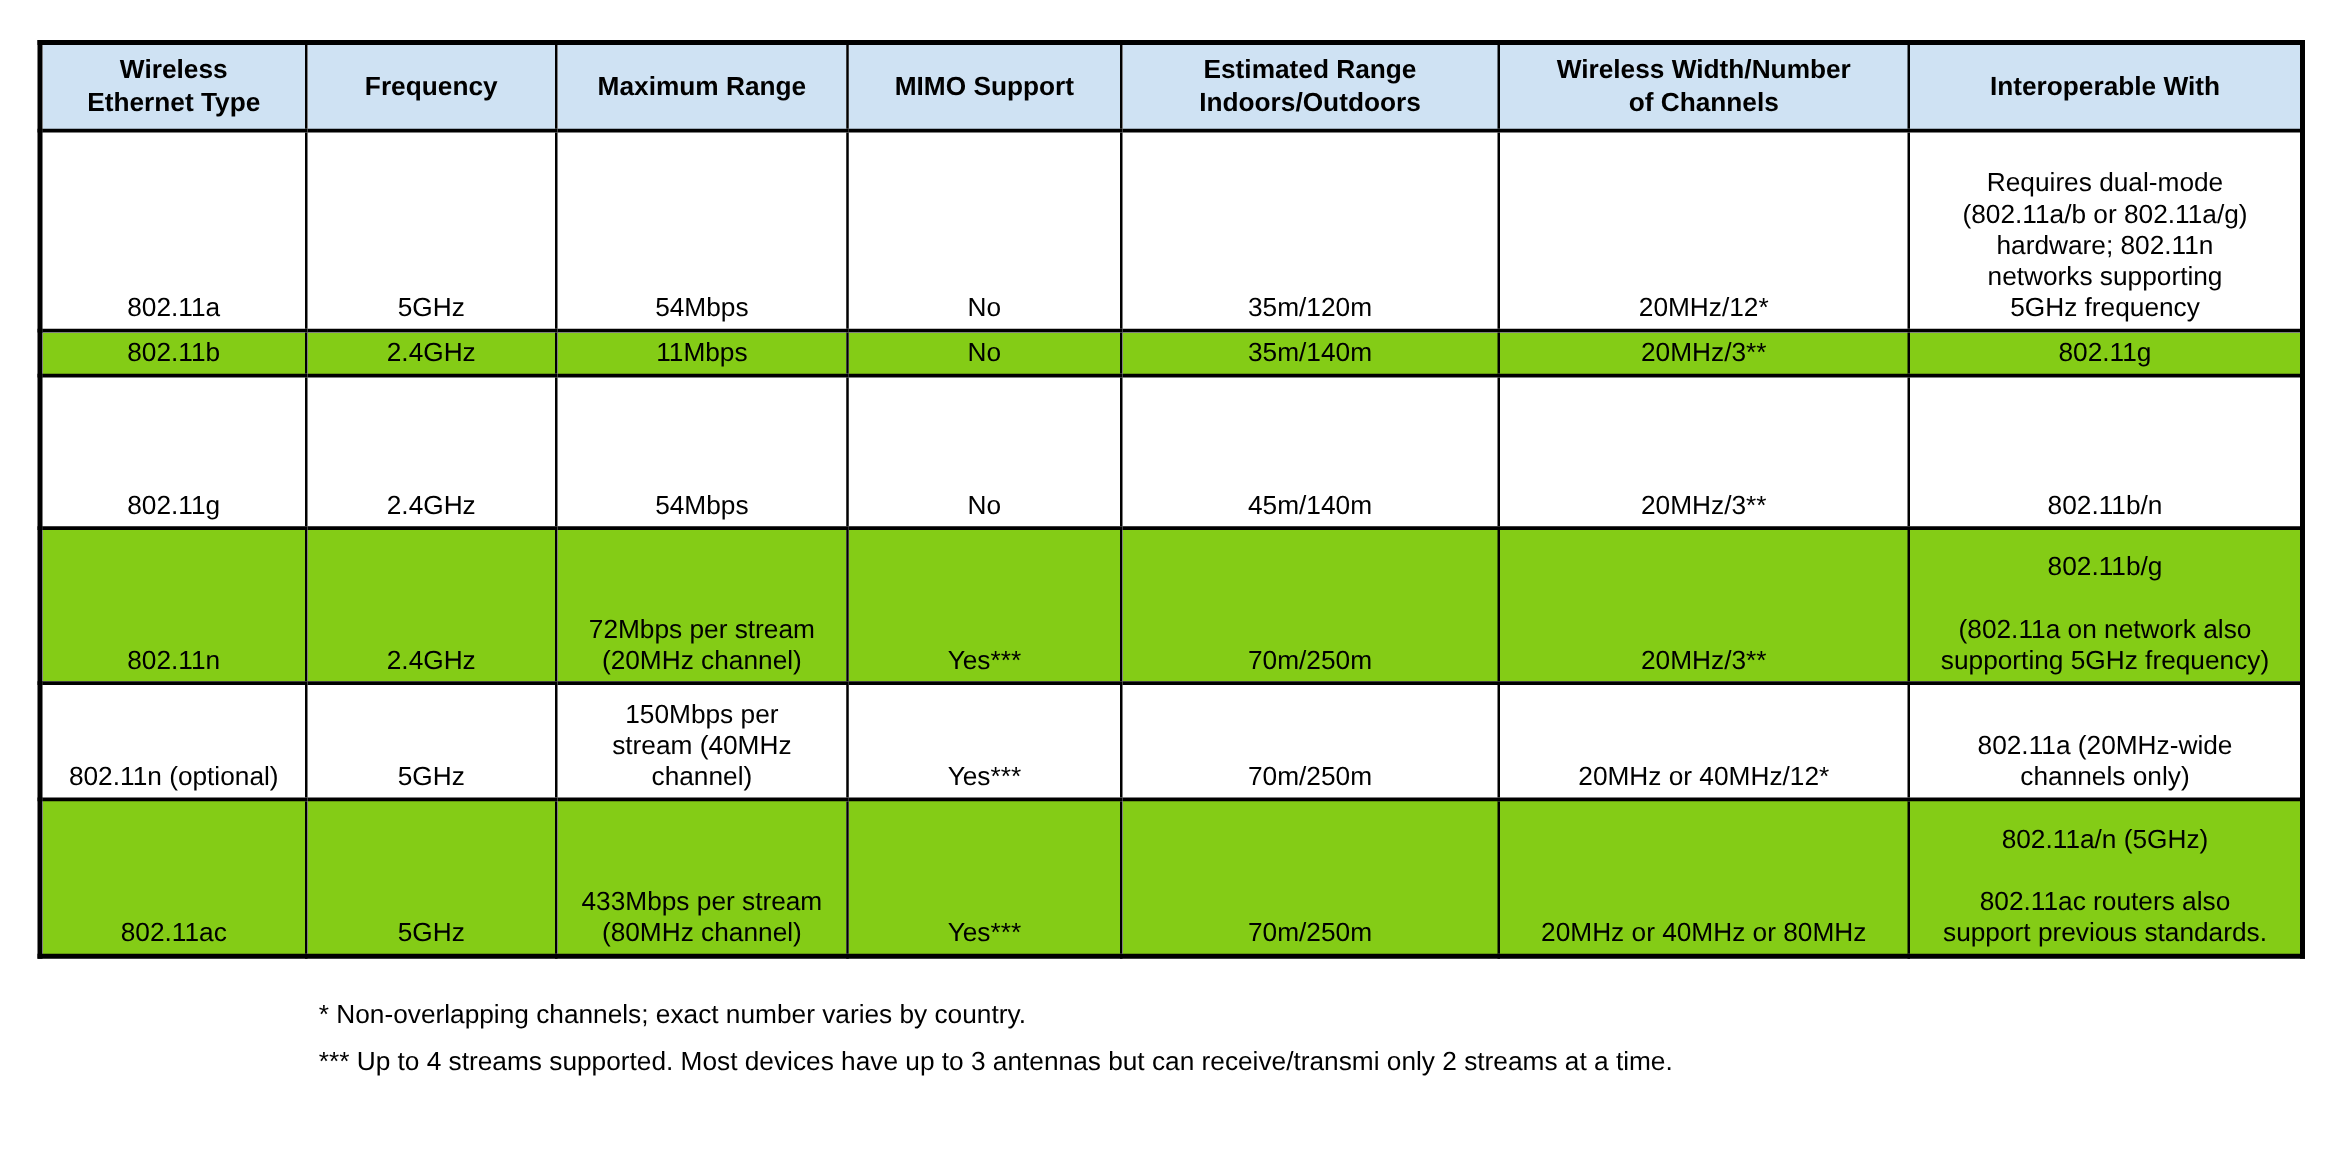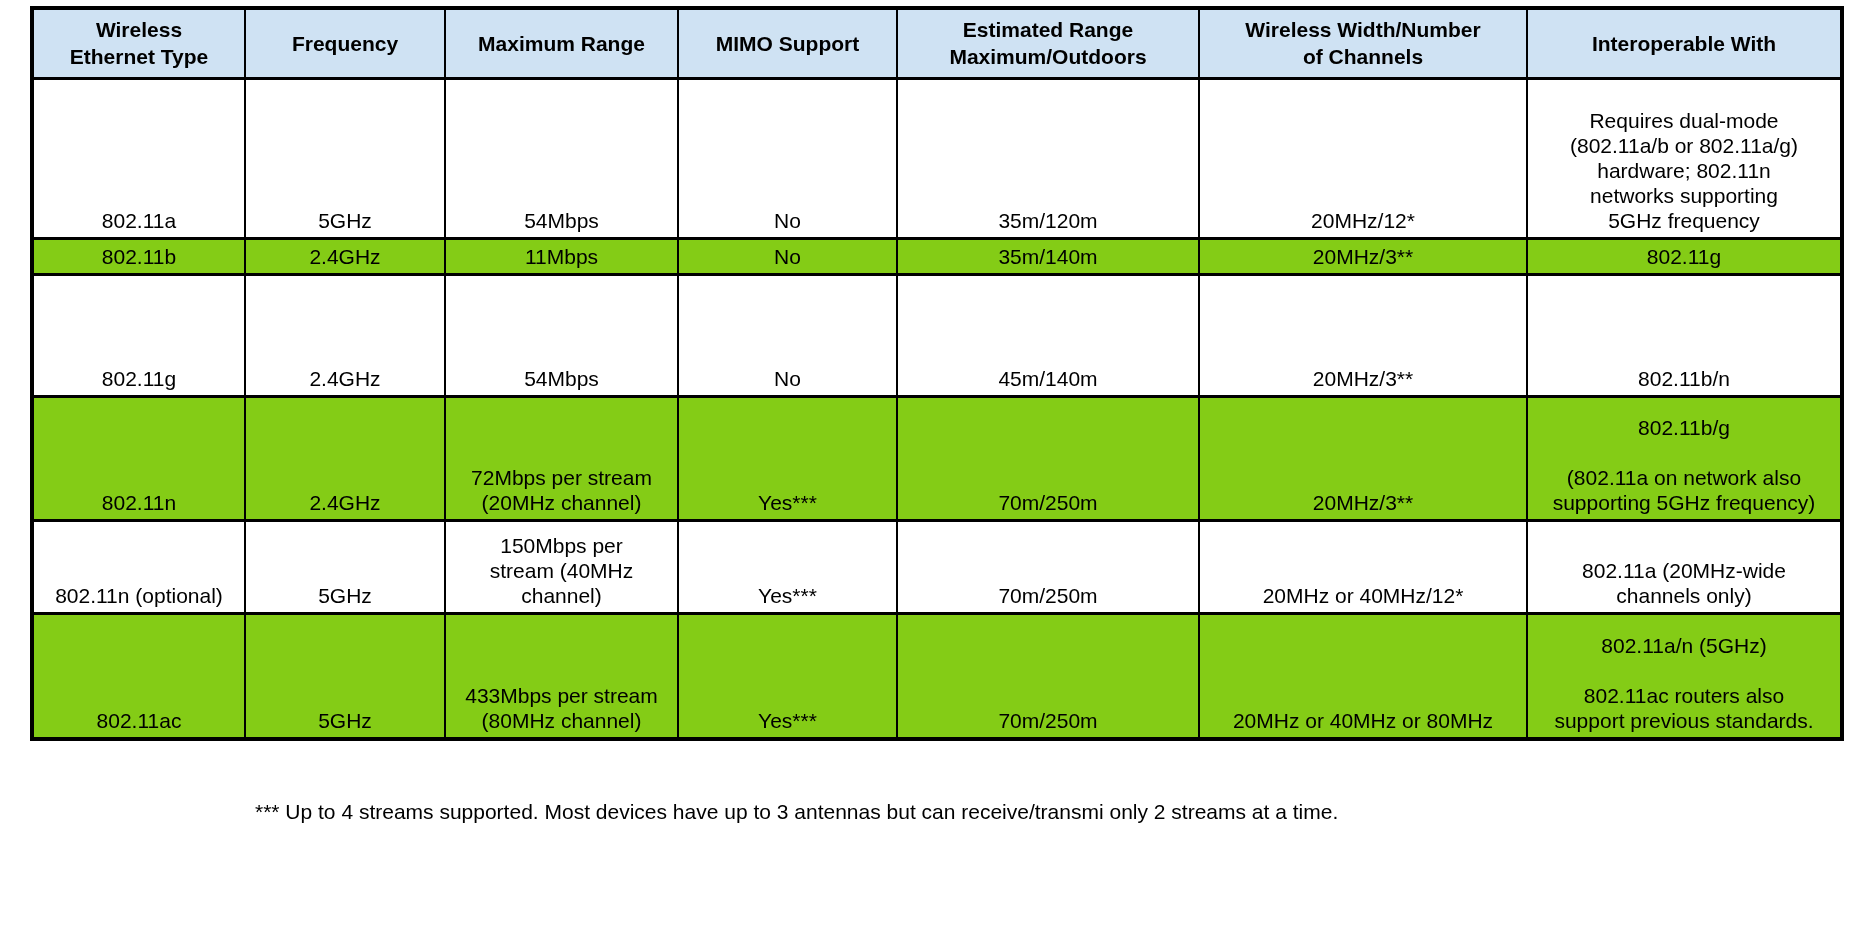--- a/index.html
+++ b/index.html
@@ -11,21 +11,21 @@
   .page {
     position: relative;
     width: 1864px;
     height: 928px;
     background: #ffffff;
     overflow: hidden;
   }
   table.wifi-table {
     position: absolute;
     left: 30px;
-    top: 6px;
+    top: 32px;
     width: 1810px;
     border-collapse: collapse;
     table-layout: fixed;
     border: 4px solid #000000;
   }
   table.wifi-table th,
   table.wifi-table td {
     border: 2px solid #000000;
     border-top-width: 3px;
     white-space: pre-line;
@@ -86,21 +86,21 @@
       <col style="width:315px">
     </colgroup>
     <thead>
       <tr class="header-row">
         <th>Wireless
 Ethernet Type</th>
         <th>Frequency</th>
         <th>Maximum Range</th>
         <th>MIMO Support</th>
         <th>Estimated Range
-Maximum/Outdoors</th>
+Indoors/Outdoors</th>
         <th>Wireless Width/Number
 of Channels</th>
         <th>Interoperable With</th>
       </tr>
     </thead>
     <tbody>
       <tr class="r0 stripe-white">
         <td>802.11a</td>
         <td>5GHz</td>
         <td>54Mbps</td>
@@ -166,16 +166,17 @@
         <td>20MHz or 40MHz or 80MHz</td>
         <td>802.11a/n (5GHz)
 
 802.11ac routers also
 support previous standards.</td>
       </tr>
     </tbody>
   </table>
 
   <div class="footnotes">
+    <p>* Non-overlapping channels; exact number varies by country.</p>
     <p>*** Up to 4 streams supported. Most devices have up to 3 antennas but can receive/transmi only 2 streams at a time.</p>
   </div>
 
 </div>
 
 </body></html>

